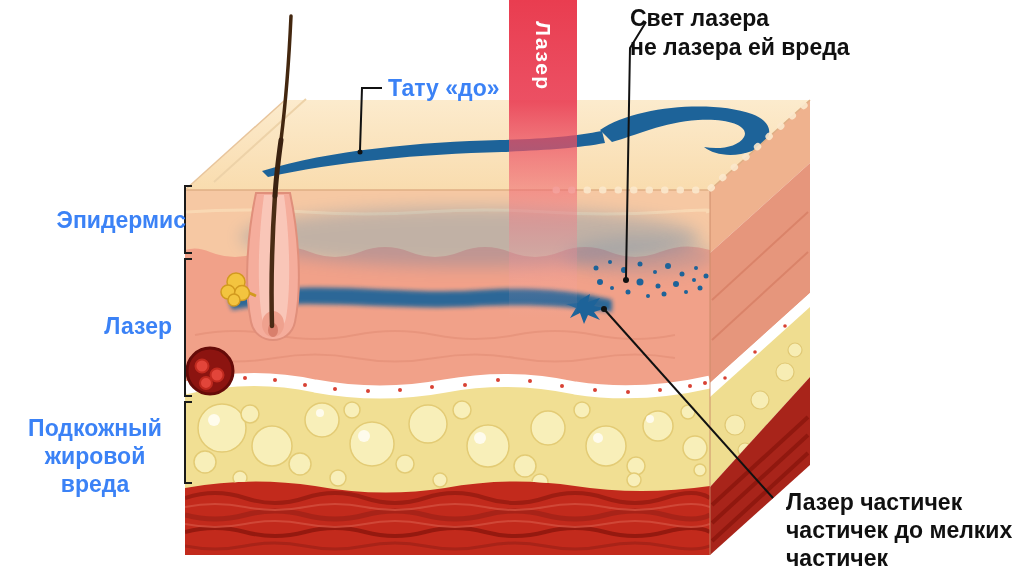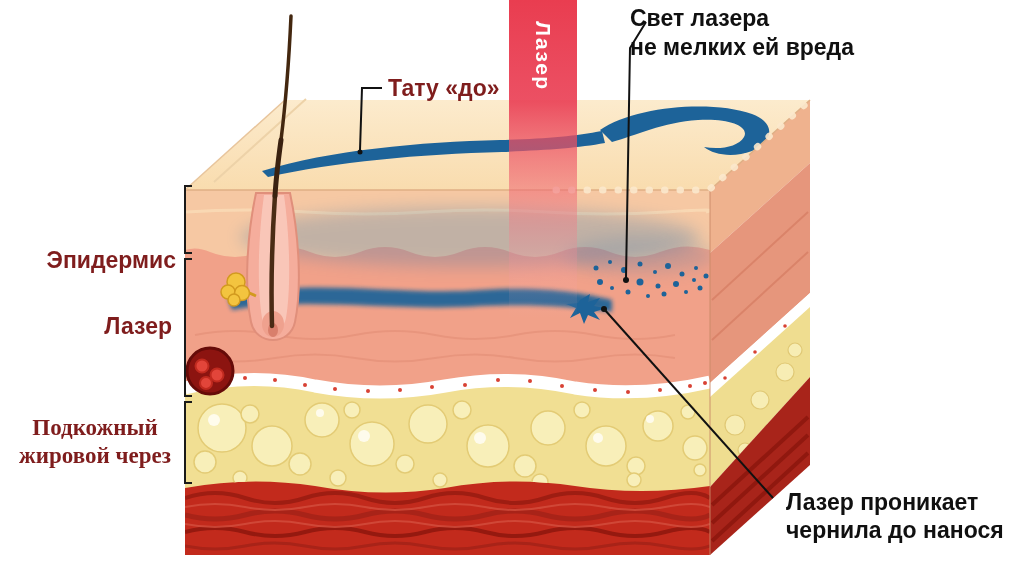--- a/index.html
+++ b/index.html
@@ -1,23 +1,23 @@
 <!DOCTYPE html>
 <html><head>
 <meta charset="utf-8">
 <style>
   html,body{margin:0;padding:0;background:#fff;}
   .stage{
     position:relative;width:1024px;height:578px;background:#ffffff;
     overflow:hidden;font-family:"Liberation Sans",sans-serif;
   }
   .stage svg{position:absolute;left:0;top:0;}
-  .lbl{position:absolute;color:#7f1d1d;font-weight:600;font-size:23px;line-height:28px;}
+  .lbl{position:absolute;color:#3b82f6;font-weight:600;font-size:23px;line-height:28px;}
   .lbl.right{text-align:right;}
-  .lbl.center{text-align:center;font-family:Liberation Serif, serif;}
+  .lbl.center{text-align:center;}
   .laser-label-box{
     position:absolute;left:509px;top:0;width:68px;height:112px;
     display:flex;align-items:center;justify-content:center;
   }
   .laser-label-box span{
     transform:rotate(90deg);color:#ffffff;font-weight:700;font-size:21px;
     letter-spacing:1.5px;white-space:nowrap;
   }
   .cap{position:absolute;color:#101010;font-weight:600;font-size:23px;line-height:29px;}
 </style>
@@ -268,36 +268,37 @@
         <circle cx="626" cy="280" r="3"></circle>
         <circle cx="604" cy="309" r="3"></circle>
   </g>
   <g stroke="#1a1a1a" stroke-width="2" fill="none">
     <path d="M192,186 L185,186 L185,253 L192,253"></path>
     <path d="M192,259 L185,259 L185,396 L192,396"></path>
     <path d="M192,402 L185,402 L185,483 L192,483"></path>
   </g>
 </svg>
 
-<div class="lbl right" style="left:24px;top:206px;width:152px;margin-top:40px;">Эпидермис</div>
+<div class="lbl right" style="left:34px;top:206px;width:152px;">Эпидермис</div>
 <div class="lbl right" style="left:20px;top:312px;width:152px;">Лазер</div>
 <div class="lbl center" style="left:14px;top:414px;width:162px;">
   <div>Подкожный</div>
-  <div>жировой через</div>
+  <div>жировой вреда</div>
 </div>
 
 <div class="lbl" style="left:388px;top:74px;">Тату «до»</div>
 
 <div class="laser-label-box">
   <span>Лазер</span>
 </div>
 
 <div class="cap" style="left:612px;top:4px;width:310px;margin-left:18px;">
   <div>Свет лазера</div>
-  <div>не мелких ей вреда</div>
+  <div>не лазера ей вреда</div>
 </div>
 
 <div class="cap" style="left:786px;top:488px;width:236px;line-height:28px;">
-  <div>Лазер проникает</div>
-  <div>чернила до нанося</div>
+  <div>Лазер частичек</div>
+  <div>частичек до мелких</div>
+  <div>частичек</div>
 </div>
 
 </div>
 
 </body></html>

